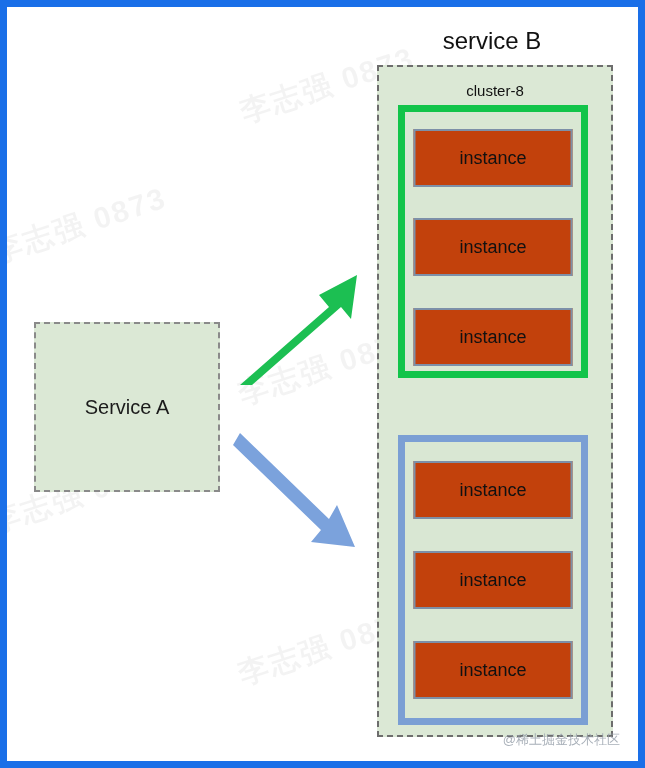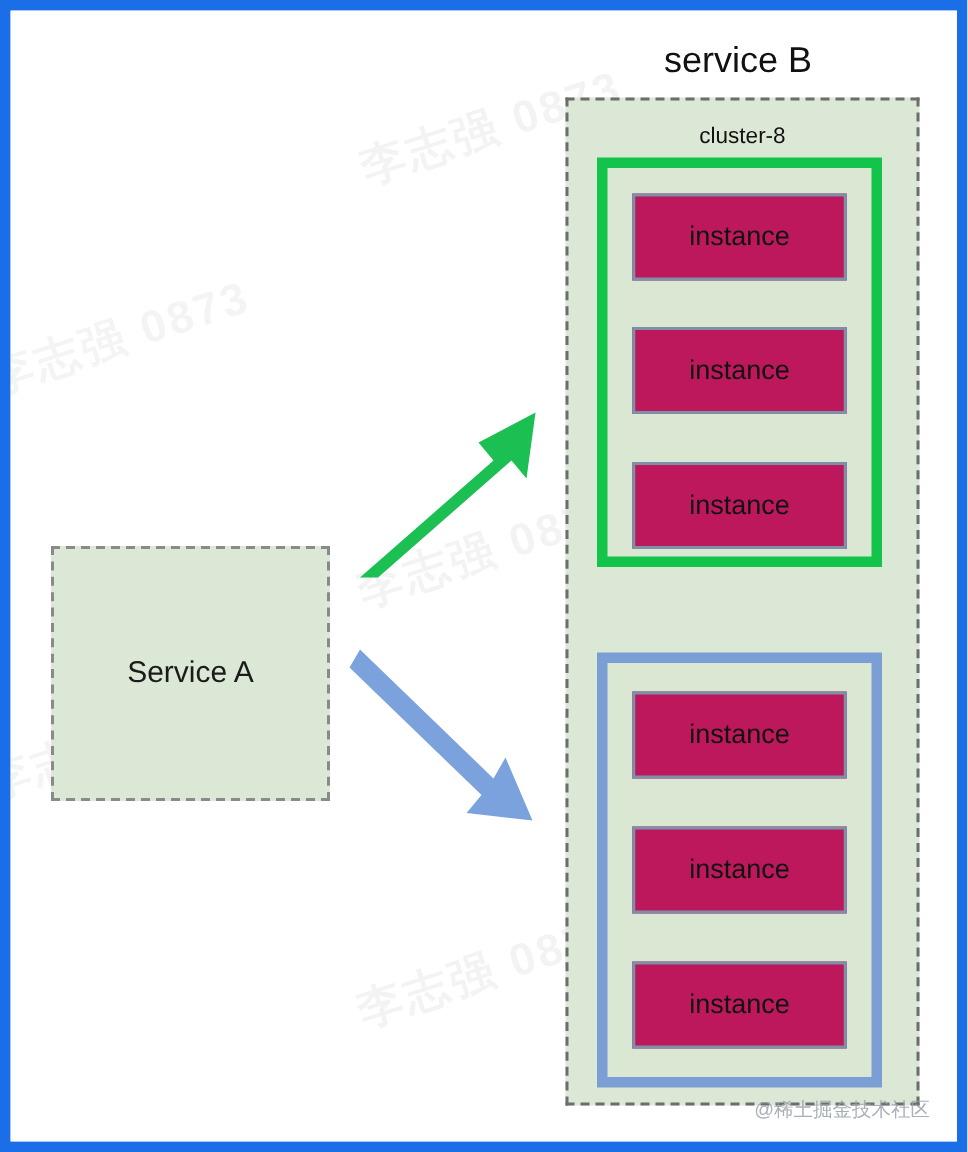--- a/index.html
+++ b/index.html
@@ -66,21 +66,20 @@
   
   .service-a {
     position: absolute;
     left: 27px;
     top: 315px;
     width: 186px;
     height: 170px;
     background: #dbe8d5;
     border: 2px dashed #8a8a8a;
     box-sizing: border-box;
-    margin-top: 42px;
   }
   .service-a .label {
     position: absolute;
     left: 0;
     right: 0;
     top: 50%;
     transform: translateY(-50%);
     text-align: center;
     font-size: 20px;
     color: #1b1b1b;
@@ -135,23 +134,23 @@
   .cluster-box.cluster-2 {
     top: 368px;
     height: 290px;
     border: 7px solid #7b9fd4;
   }
 
   .instance {
     position: absolute;
     left: 50%;
     transform: translateX(-50%);
-    width: 143px;
+    width: 159px;
     height: 58px;
-    background: #be185d;
+    background: #c2410c;
     border: 2px solid #7d90a8;
     box-sizing: border-box;
   }
   .instance .label {
     position: absolute;
     left: 0;
     right: 0;
     top: 50%;
     transform: translateY(-50%);
     text-align: center;

